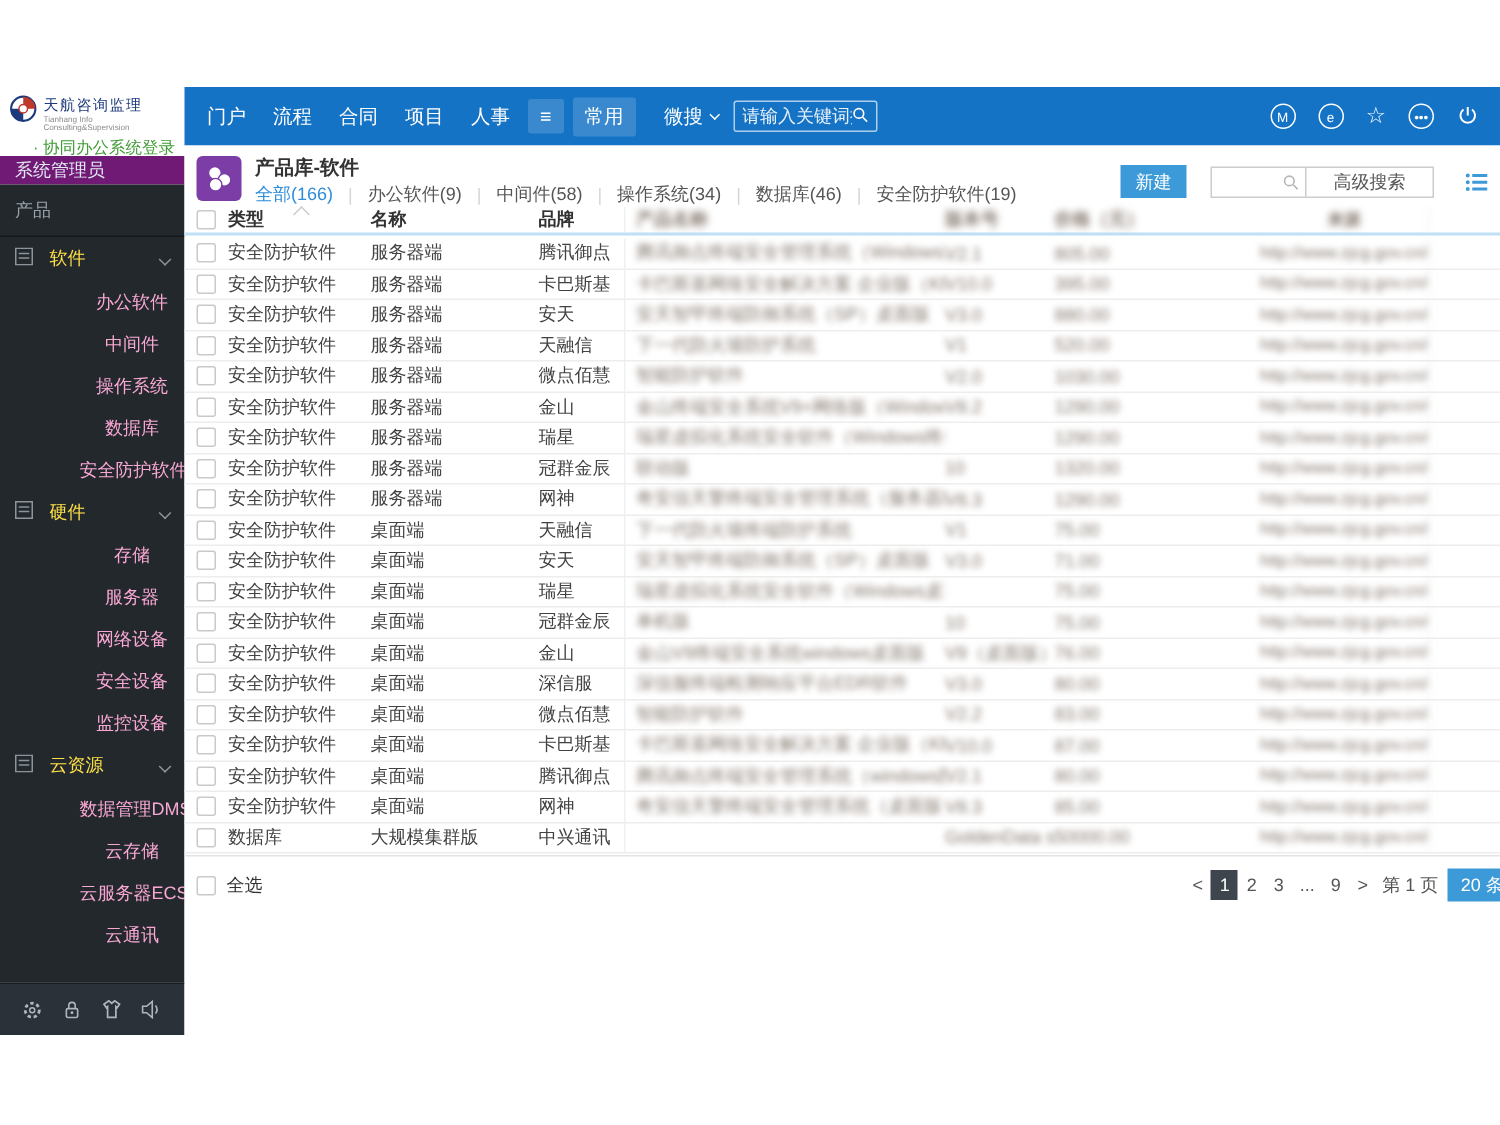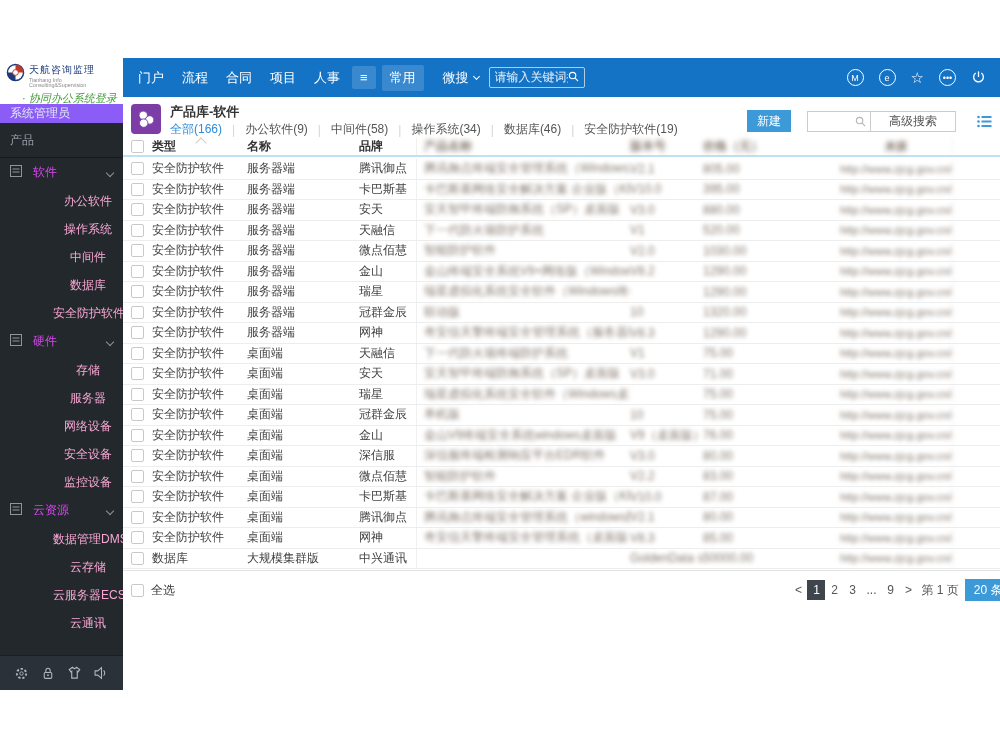--- a/index.html
+++ b/index.html
@@ -6,40 +6,40 @@
   body { background:#fff; font-family:"Liberation Sans","DejaVu Sans",sans-serif; }
   .canvas { position:relative; width:1000px; height:750px; background:#fff; overflow:hidden; }
   .app { position:absolute; left:0; top:58px; width:1000px; height:632px; }
 
   
   .logo-panel { position:absolute; left:0; top:0; width:123px; height:46px; background:#fff; }
   .logo-row { display:flex; align-items:flex-start; padding:5px 0 0 6px; }
   .logo-txt { margin-left:4px; }
   .logo-title { font-size:10px; font-weight:normal; color:#1d3a7c; letter-spacing:1px; }
   .logo-sub { font-size:6px; color:#8a8a8a; transform:scale(.9); transform-origin:left; }
-  .logo-tag { font-size:11px; color:#3f9c35; padding-left:22px; margin-top:2px;font-style:italic; }
+  .logo-tag { font-size:11px; color:#3f9c35; padding-left:22px; margin-top:2px; }
 
   
   .topbar { position:absolute; left:123px; top:0; width:877px; height:39px; background:#1573c6; display:flex; align-items:center; color:#fff; }
   .topnav { display:flex; align-items:center; padding-left:6px; }
   .topnav-item { padding:0 9px; font-size:13px; cursor:pointer; }
   .topnav-box { background:rgba(255,255,255,.16); padding:4px 8px; margin:0 3px; font-size:13px; border-radius:2px; cursor:pointer; }
   .wsearch { margin-left:16px; font-size:13px; display:flex; align-items:center; cursor:pointer; }
   .caret { display:inline-block; width:5px; height:5px; border-right:1px solid currentColor; border-bottom:1px solid currentColor; transform:rotate(45deg); margin-left:5px; margin-bottom:2px; }
   .topbar-input { margin-left:10px; width:96px; height:21px; border:1px solid rgba(255,255,255,.65); border-radius:2px; display:flex; align-items:center; justify-content:space-between; padding:0 5px; font-size:12px; color:rgba(255,255,255,.9); cursor:text; }
   .topbar-input .ph { white-space:nowrap; overflow:hidden; }
   .topbar-icons { margin-left:auto; display:flex; align-items:center; gap:15px; padding-right:14px; }
   .cicon { width:17px; height:17px; border:1px solid #fff; border-radius:50%; font-size:9px; display:flex; align-items:center; justify-content:center; cursor:pointer; }
   .staricon { font-size:15px; line-height:15px; cursor:pointer; }
 
   
-  .sysadmin { position:absolute; left:0; top:46px; width:123px; height:19px; background:#8b5cf6; color:#e2e9f3; font-size:12px; line-height:19px; padding-left:10px; }
+  .sysadmin { position:absolute; left:0; top:46px; width:123px; height:19px; background:#701a75; color:#e2e9f3; font-size:12px; line-height:19px; padding-left:10px; }
   .sidebar { position:absolute; left:0; top:65px; width:123px; height:532px; background:#23282d; }
   .side-title { padding:9px 10px 8px; color:#98a0a8; font-size:12px; border-bottom:1px solid #16191d; cursor:pointer; }
-  .side-group-hd { height:29px; display:flex; align-items:center; padding:0 10px; color:#d946ef; font-size:12px; cursor:pointer; }
+  .side-group-hd { height:29px; display:flex; align-items:center; padding:0 10px; color:#fde047; font-size:12px; cursor:pointer; }
   .side-group-hd .glabel { margin-left:11px; }
   .side-chev { margin-left:auto; width:6px; height:6px; border-right:1px solid #8d959c; border-bottom:1px solid #8d959c; transform:rotate(45deg); }
   .side-item { height:28px; line-height:28px; padding-left:53px; color:#f9a8d4; font-size:12px; cursor:pointer; white-space:nowrap;text-align:center; }
   .sidebar-footer { position:absolute; left:0; top:597px; width:123px; height:35px; background:#2b3138; display:flex; align-items:center; justify-content:space-around; padding:0 8px; border-top:1px solid #1a1e22; }
   .sf-icon { color:#aeb6bd; cursor:pointer; display:flex; }
 
   
   .main { position:absolute; left:123px; top:39px; width:877px; height:593px; background:#fff; }
   .page-icon { position:absolute; left:8px; top:7px; width:30px; height:30px; background:#7c3da6; border-radius:4px; display:flex; align-items:center; justify-content:center; }
   .page-title { position:absolute; left:47px; top:6px; font-size:13px; font-weight:bold; color:#333; }
@@ -151,22 +151,22 @@
           <div class="side-group-hd">
             <span><svg width="12" height="12" viewBox="0 0 12 12">
                 <rect x="0.5" y="0.5" width="11" height="11" fill="none" stroke="#8d959c"></rect>
                 <line x1="2.5" y1="4" x2="9.5" y2="4" stroke="#8d959c"></line>
                 <line x1="2.5" y1="7" x2="9.5" y2="7" stroke="#8d959c"></line>
               </svg></span>
             <span class="glabel">软件</span>
             <span class="side-chev"></span>
           </div>
           <div class="side-item">办公软件</div>
+          <div class="side-item">中间件</div>
           <div class="side-item">操作系统</div>
-          <div class="side-item">中间件</div>
           <div class="side-item">数据库</div>
           <div class="side-item">安全防护软件</div>
           <div class="side-group-hd">
             <span><svg width="12" height="12" viewBox="0 0 12 12">
                 <rect x="0.5" y="0.5" width="11" height="11" fill="none" stroke="#8d959c"></rect>
                 <line x1="2.5" y1="4" x2="9.5" y2="4" stroke="#8d959c"></line>
                 <line x1="2.5" y1="7" x2="9.5" y2="7" stroke="#8d959c"></line>
               </svg></span>
             <span class="glabel">硬件</span>
             <span class="side-chev"></span>

